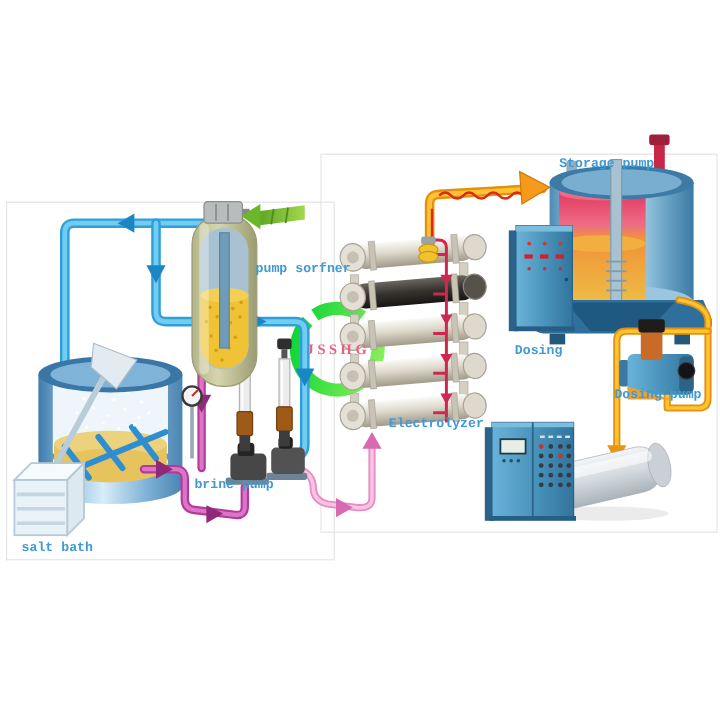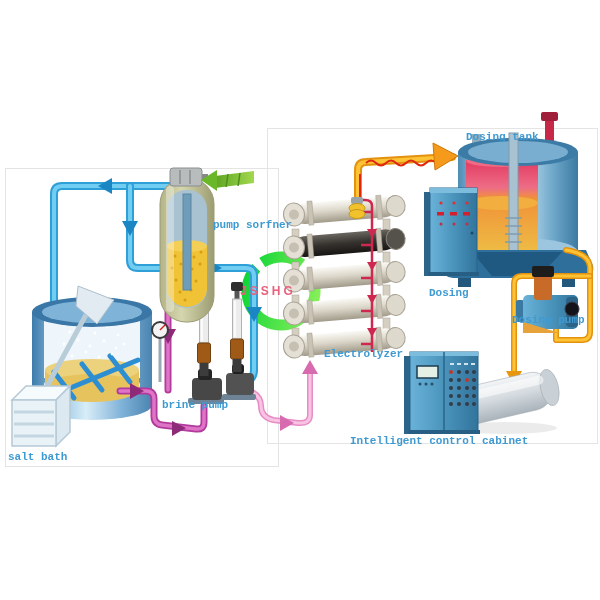--- a/index.html
+++ b/index.html
@@ -7,22 +7,22 @@
          font-family:"Liberation Sans",sans-serif;}
   .panel{position:absolute;border:1px solid #e4e4e4;background:transparent;z-index:1;}
   #leftPanel{left:5px;top:168px;width:272px;height:297px;}
   #rightPanel{left:267px;top:128px;width:329px;height:314px;}
   #art{position:absolute;left:0;top:0;z-index:2;}
   .lbl{position:absolute;z-index:5;color:#3f9ad2;font-family:"Liberation Mono",monospace;
        font-size:11px;font-weight:700;letter-spacing:0px;white-space:nowrap;}
   #watermark{position:absolute;left:83px;top:334px;z-index:6;color:#2d2d2d;
        font-family:"Liberation Sans",sans-serif;font-size:21px;font-weight:600;
        letter-spacing:-0.3px;white-space:nowrap;}
-  #logoText{position:absolute;left:232px;top:284px;width:72px;text-align:center;z-index:5;
-       color:#e8607e;font-family:Liberation Sans, sans-serif;font-size:12px;font-weight:700;
+  #logoText{position:absolute;left:246px;top:284px;width:72px;text-align:center;z-index:5;
+       color:#e8607e;font-family:Liberation Serif, serif;font-size:12px;font-weight:700;
        letter-spacing:3px;white-space:nowrap;}
   .po{fill:none;stroke-linejoin:round;stroke-linecap:round;}
 </style>
 </head>
 <body>
 
 <div id="stage">
 
   <div id="leftPanel" class="panel"></div>
   <div id="rightPanel" class="panel"></div>
@@ -423,22 +423,21 @@
         <circle cx="451" cy="404" r="2"></circle>
           <circle cx="459" cy="404" r="2"></circle>
           <circle cx="467" cy="404" r="2"></circle>
           <circle cx="474" cy="404" r="2"></circle>
       </g>
       <rect x="408" y="430" width="72" height="4" fill="#265e84"></rect>
     </g>
   </svg>
 
   <div class="lbl" style="left:213px;top:219px;">pump sorfner</div>
-  <div class="lbl" style="left:8px;top:451px;">salt bath</div>
+  <div class="lbl" style="left:18px;top:451px;">salt bath</div>
   <div class="lbl" style="left:162px;top:399px;font-family:Liberation Mono, monospace;">brine pump</div>
   <div class="lbl" style="left:324px;top:348px;">Electrolyzer</div>
   <div class="lbl" style="left:429px;top:287px;">Dosing</div>
-  <div class="lbl" style="left:466px;top:131px;">Dosing tank</div>
-  <div class="lbl" style="left:512px;top:314px;">Dosing pump</div>
-  <div class="lbl" style="left:350px;top:435px;">Intelligent control cabinet</div>
+  <div class="lbl" style="left:466px;top:131px;">Storage pump</div>
+  <div class="lbl" style="left:512px;top:324px;">Dosing pump</div>
 
   <div id="logoText">JSSHG</div>
 </div>
 
 </body></html>

